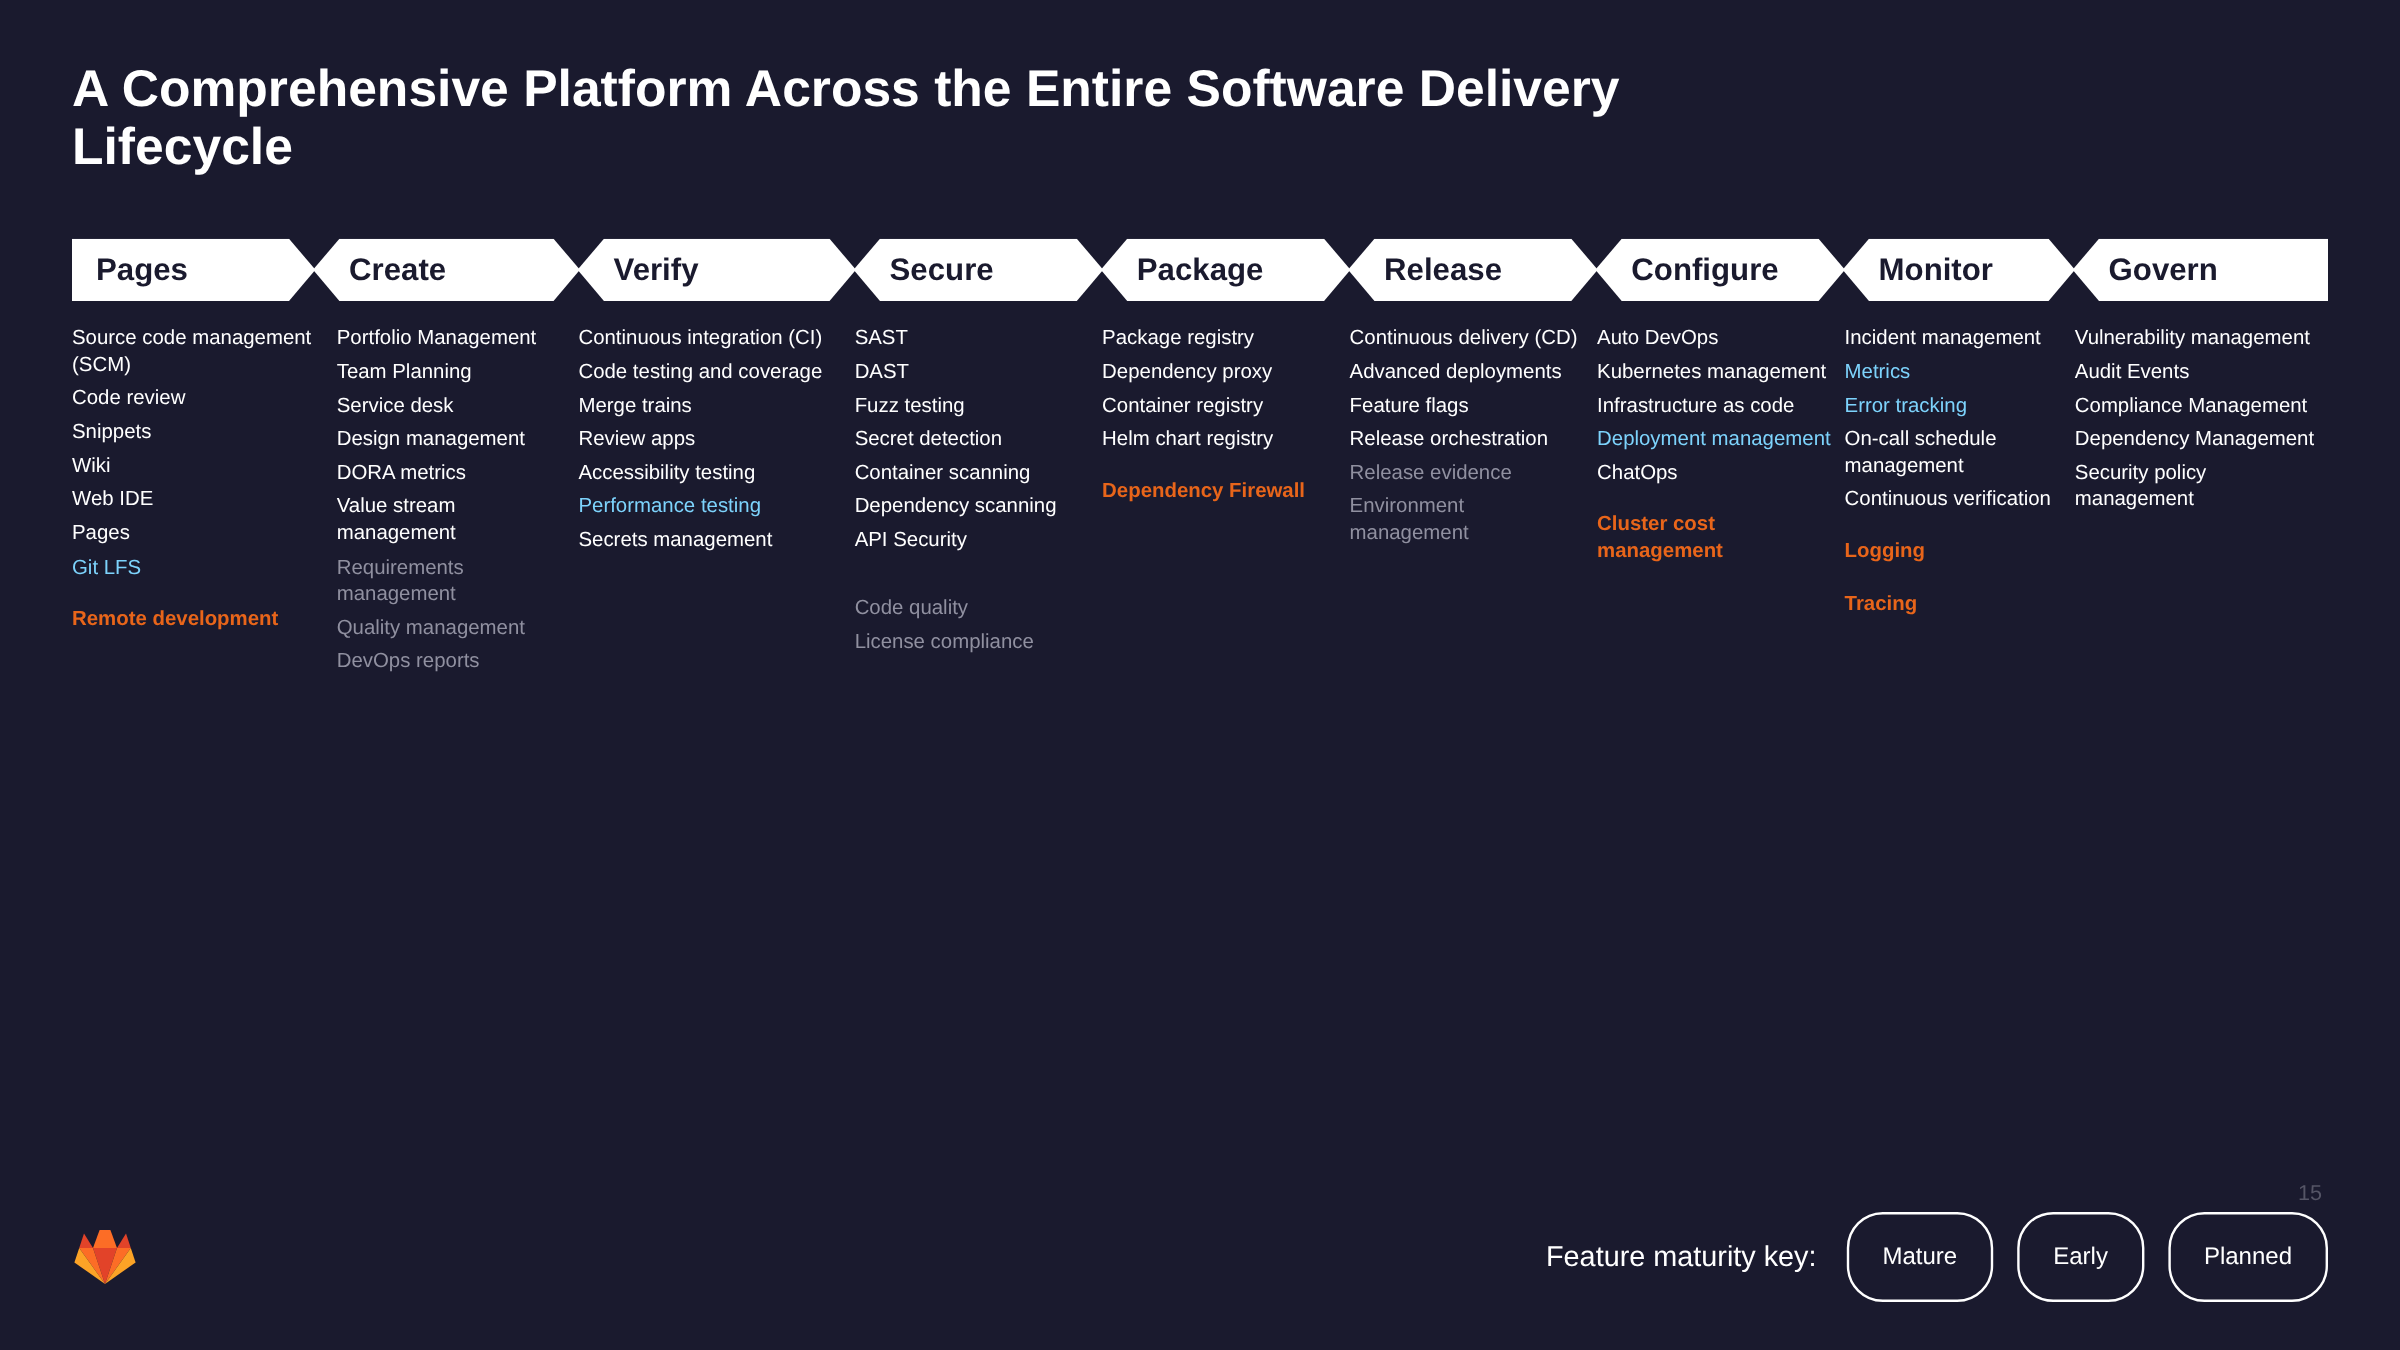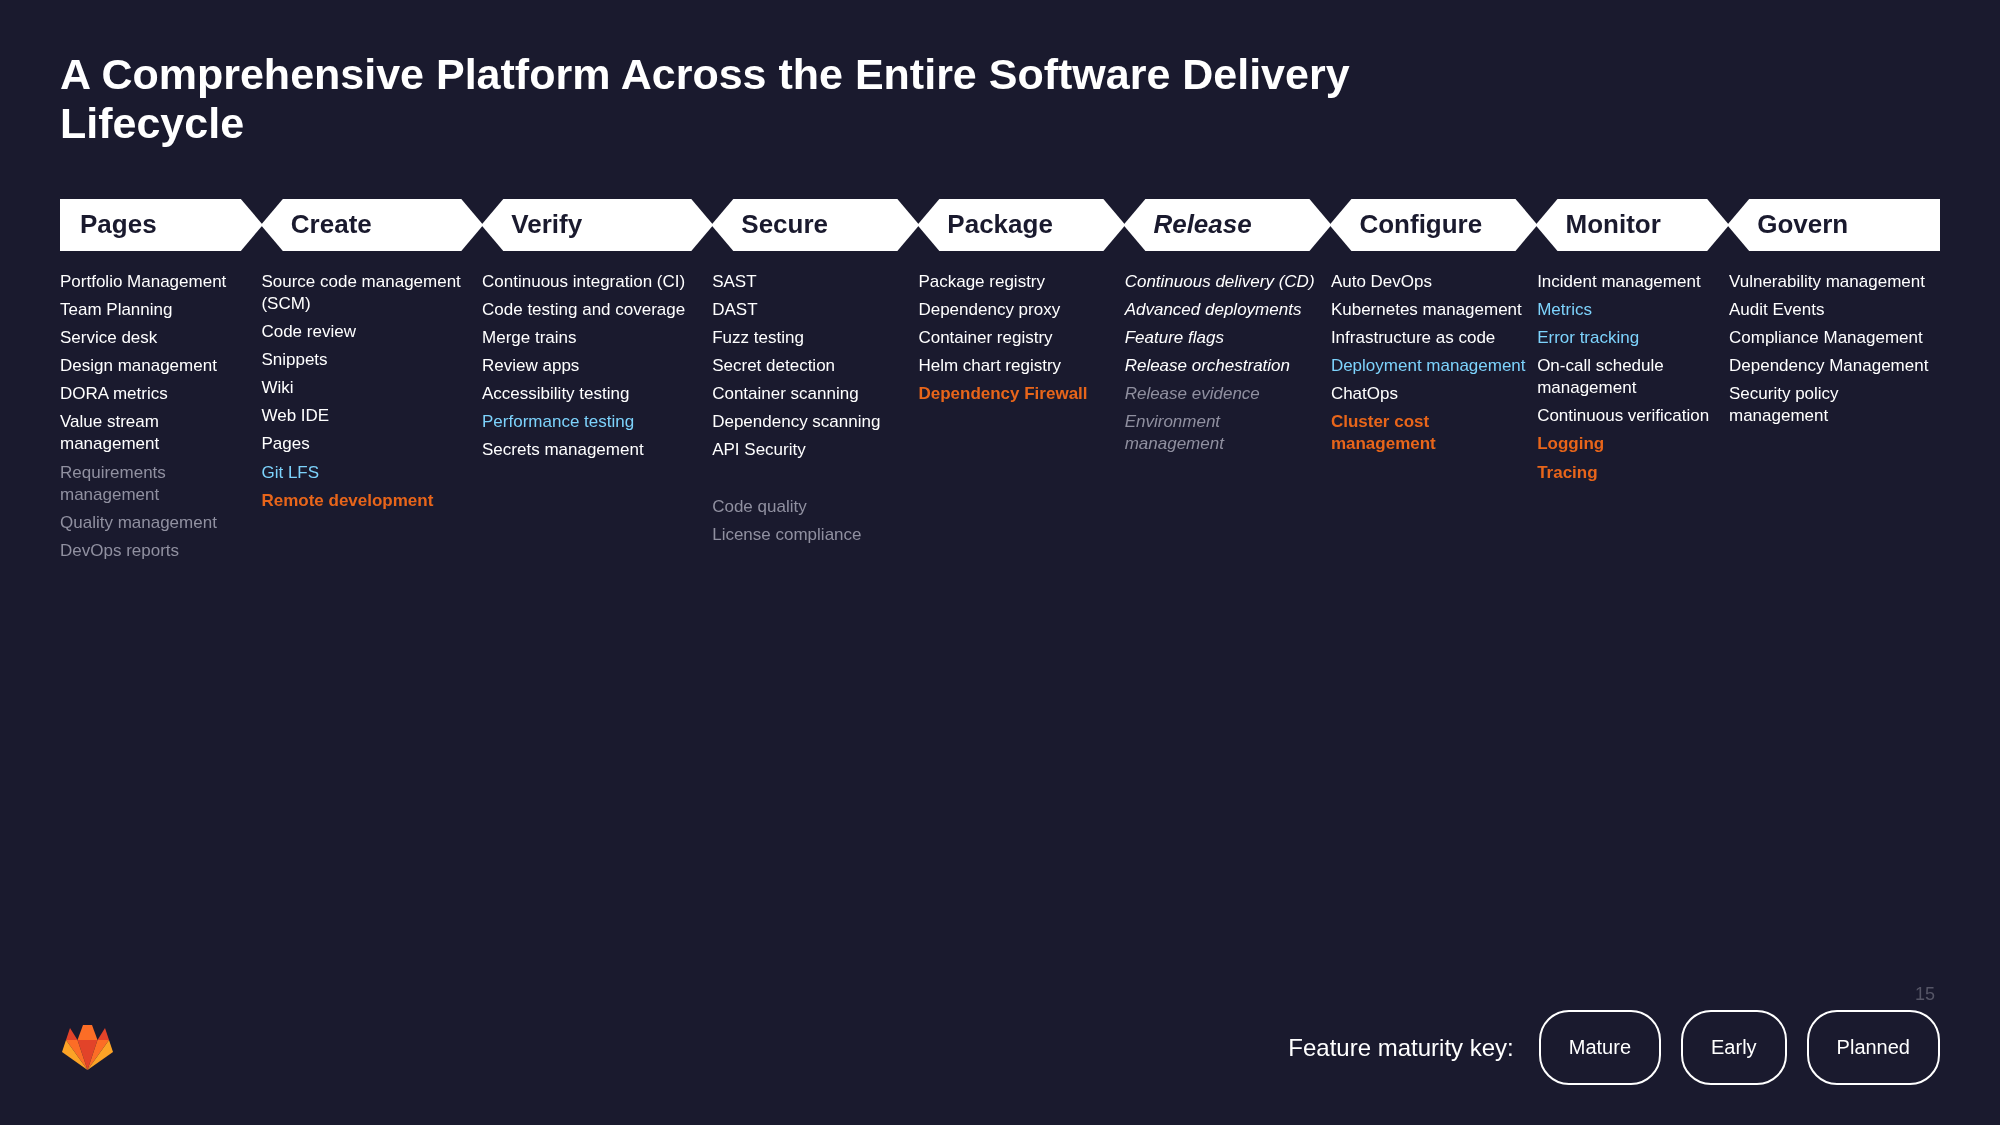--- a/index.html
+++ b/index.html
@@ -68,21 +68,21 @@
     .phase-header.last {
       clip-path: polygon(22px 0, 100% 0, 100% 100%, 22px 100%, 0 50%);
     }
 
     
     .col-plan { width: 210px; }
     .col-create { width: 230px; }
     .col-verify { width: 240px; }
     .col-secure { width: 215px; }
     .col-package { width: 215px; }
-    .col-release { width: 215px; font-style: italic; }
+    .col-release { width: 215px; }
     .col-configure { width: 215px; }
     .col-monitor { width: 200px; }
     .col-govern { width: 220px; }
 
     
     .phase-columns {
       display: flex;
       flex: 1;
       margin-top: 20px;
     }
@@ -97,20 +97,21 @@
     .phase-item {
       font-size: 17px;
       color: #e0e0e0;
       line-height: 1.3;
       cursor: default;
     }
 
     .phase-item.orange {
       color: #e8651a;
       font-weight: 600;
+      margin-top: 15px;
     }
 
     .phase-item.light-orange {
       color: #7dd3fc;
     }
 
     .phase-item.muted {
       color: #9090a0;
     }
 
@@ -207,42 +208,42 @@
       <div class="phase-header col-monitor">
         <span class="phase-header-text">Monitor</span>
       </div>
 
       <div class="phase-header col-govern last">
         <span class="phase-header-text">Govern</span>
       </div>
     </div>
 
     <div class="phase-columns">
+
+      <div class="phase-column col-create">
+        <span class="phase-item white">Source code management (SCM)</span>
+        <span class="phase-item white">Code review</span>
+        <span class="phase-item white">Snippets</span>
+        <span class="phase-item white">Wiki</span>
+        <span class="phase-item white">Web IDE</span>
+        <span class="phase-item white">Pages</span>
+        <span class="phase-item light-orange">Git LFS</span>
+        <span class="phase-item orange">Remote development</span>
+      </div>
 
       <div class="phase-column col-plan">
         <span class="phase-item white">Portfolio Management</span>
         <span class="phase-item white">Team Planning</span>
         <span class="phase-item white">Service desk</span>
         <span class="phase-item white">Design management</span>
         <span class="phase-item white">DORA metrics</span>
         <span class="phase-item white">Value stream management</span>
         <span class="phase-item muted">Requirements management</span>
         <span class="phase-item muted">Quality management</span>
         <span class="phase-item muted">DevOps reports</span>
-      </div>
-
-      <div class="phase-column col-create">
-        <span class="phase-item white">Source code management (SCM)</span>
-        <span class="phase-item white">Code review</span>
-        <span class="phase-item white">Snippets</span>
-        <span class="phase-item white">Wiki</span>
-        <span class="phase-item white">Web IDE</span>
-        <span class="phase-item white">Pages</span>
-        <span class="phase-item light-orange">Git LFS</span>
-        <span class="phase-item orange">Remote development</span>
       </div>
 
       <div class="phase-column col-verify">
         <span class="phase-item white">Continuous integration (CI)</span>
         <span class="phase-item white">Code testing and coverage</span>
         <span class="phase-item white">Merge trains</span>
         <span class="phase-item white">Review apps</span>
         <span class="phase-item white">Accessibility testing</span>
         <span class="phase-item light-orange">Performance testing</span>
         <span class="phase-item white">Secrets management</span>

